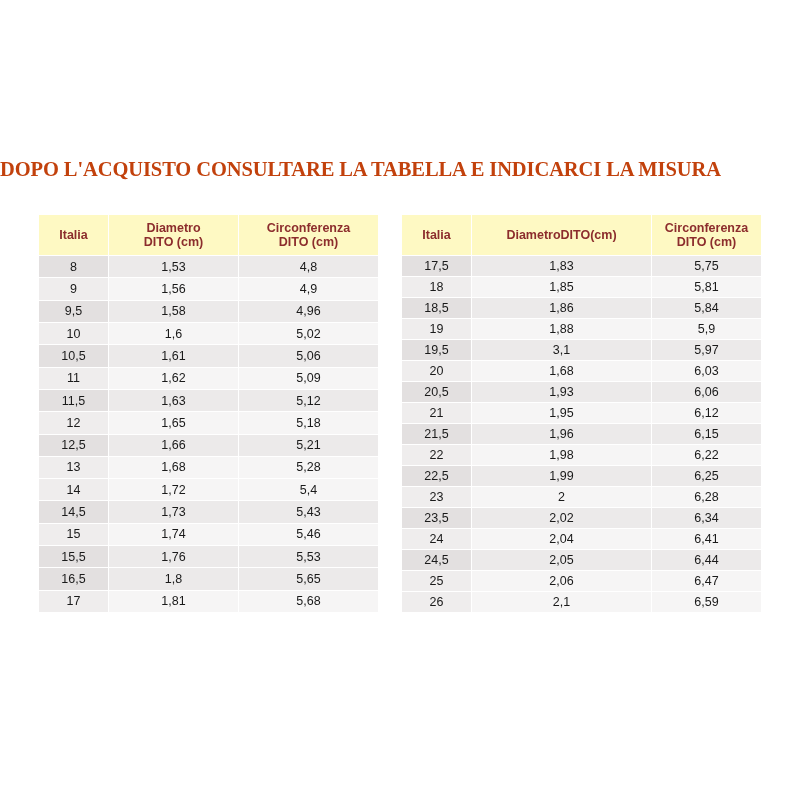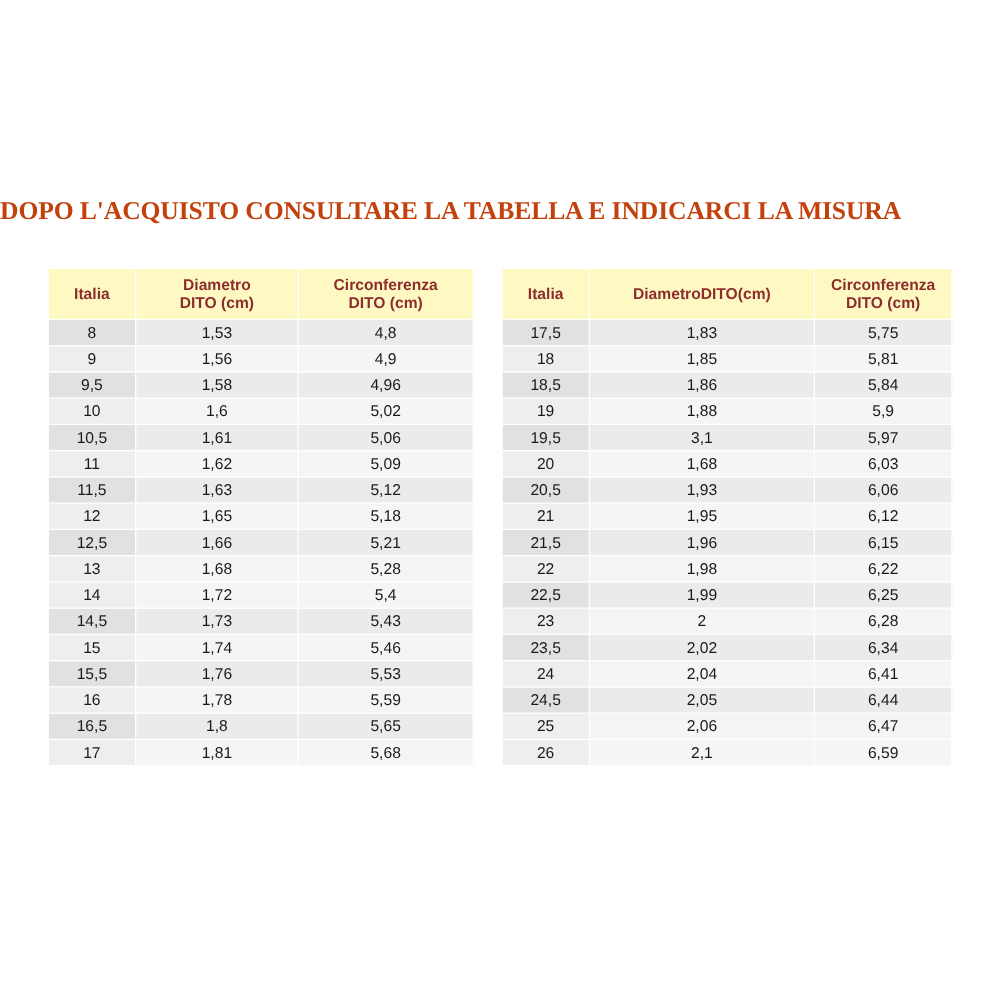--- a/index.html
+++ b/index.html
@@ -176,25 +176,20 @@
         <tr>
           <td>15</td>
           <td class="val">1,74</td>
           <td class="val">5,46</td>
         </tr>
         <tr class="alt">
           <td>15,5</td>
           <td class="val">1,76</td>
           <td class="val">5,53</td>
         </tr>
-        <tr>
-          <td>16</td>
-          <td class="val">1,78</td>
-          <td class="val">5,59</td>
-        </tr>
         <tr class="alt">
           <td>16,5</td>
           <td class="val">1,8</td>
           <td class="val">5,65</td>
         </tr>
         <tr>
           <td>17</td>
           <td class="val">1,81</td>
           <td class="val">5,68</td>
         </tr>

